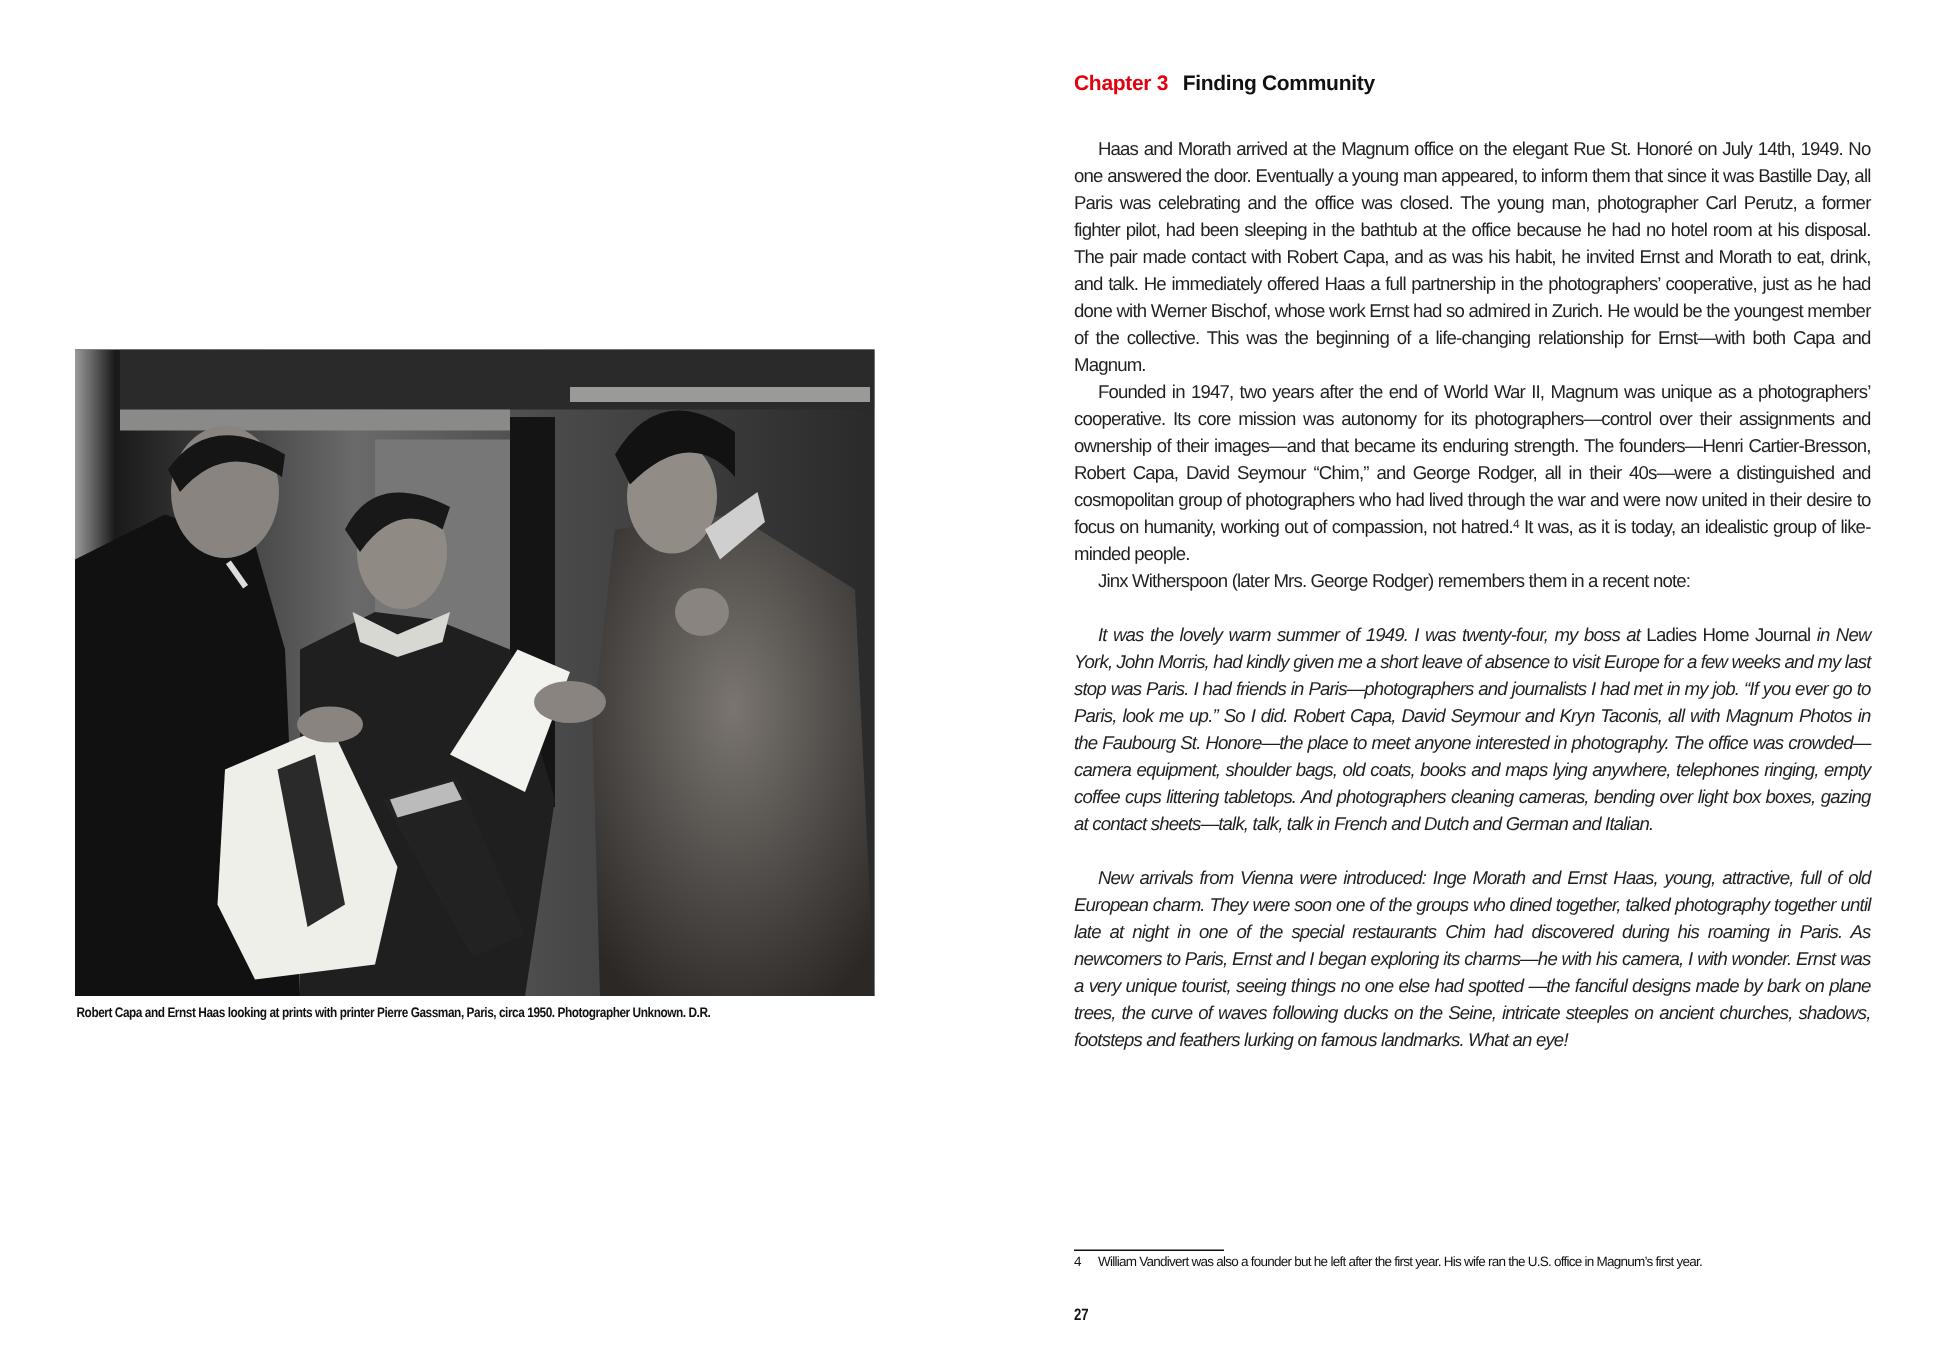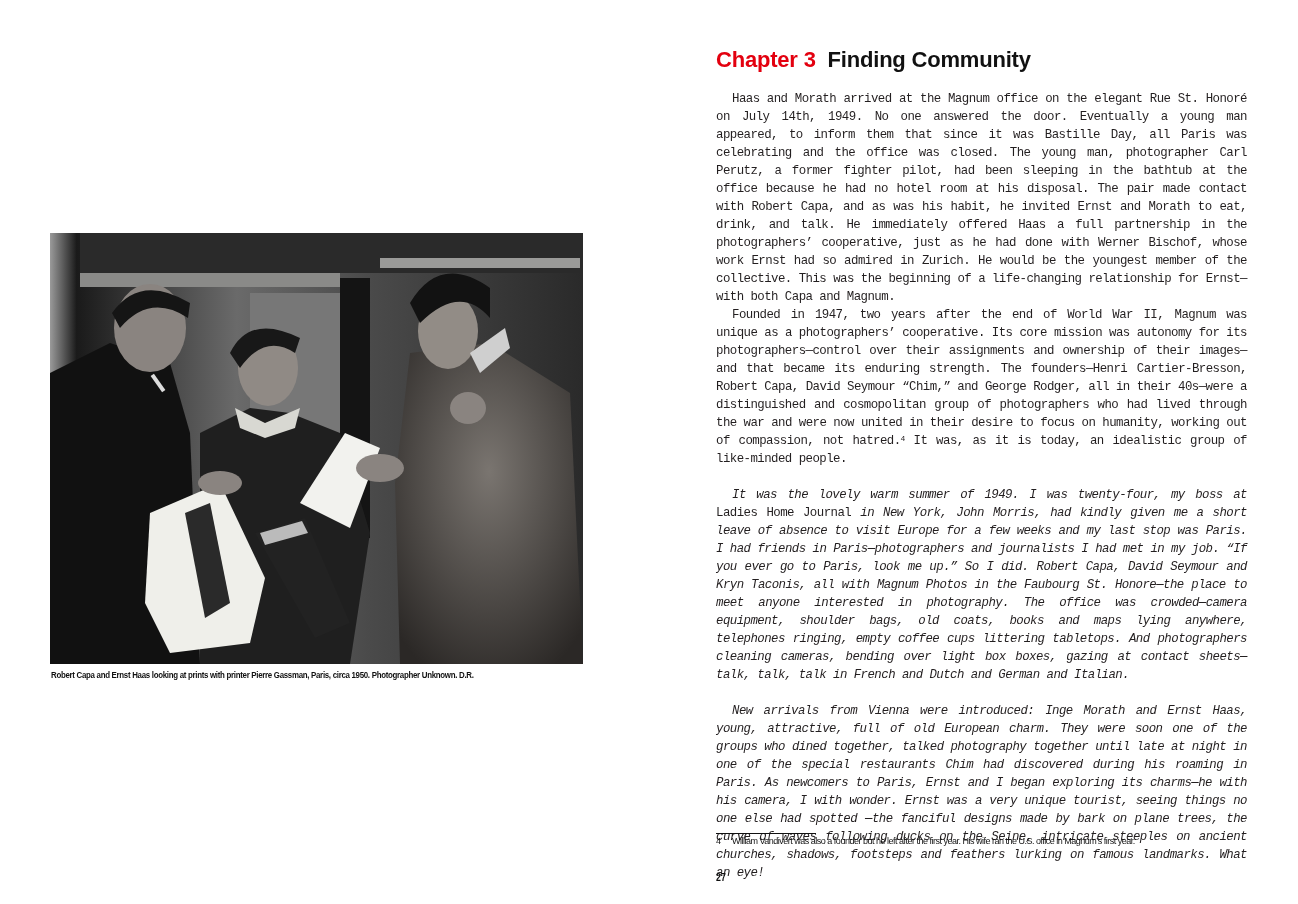--- a/index.html
+++ b/index.html
@@ -15,29 +15,29 @@
 
   .caption {
     position: absolute; left: 51px; top: 670px; width: 560px;
     font-family: "Liberation Sans", sans-serif; font-weight: bold; font-size: 9.2px;
     letter-spacing: -0.35px; transform: scaleX(0.86); transform-origin: left top;
     color: #111; white-space: nowrap;
   }
 
   .chapter-heading {
     position: absolute; left: 716px; top: 47px;
-    font-family: "Liberation Sans", sans-serif; font-weight: bold; font-size: 22px;
+    font-family: "Liberation Sans", sans-serif; font-weight: bold; font-size: 14px;
     white-space: nowrap; letter-spacing: -0.2px;
   }
   .chapter-num { color: #e3000f; margin-right: 6px; }
   .chapter-title { color: #111; }
 
   .body-text {
     position: absolute; left: 716px; top: 90px; width: 531px;
-    font-family: Liberation Mono, monospace; font-size: 12.4px; line-height: 18px;
+    font-family: Liberation Sans, sans-serif; font-size: 12.4px; line-height: 18px;
     letter-spacing: -0.55px; color: #231f20;
   }
   .body-text p { margin: 0; text-indent: 16px; text-align: justify; }
   .body-text p.quote { font-style: italic; }
   .body-text .gap { height: 18px; }
   .body-text sup { font-size: 8px; vertical-align: 3px; line-height: 0; }
   .upright { font-style: normal; }
 
   .footnote-rule { position: absolute; left: 716px; top: 833px; width: 100px; height: 0; border-top: 1px solid #111; }
   .footnote {
@@ -107,20 +107,21 @@
 </div>
 
 <div class="chapter-heading">
   <span class="chapter-num" style="color: rgb(227, 0, 15);">Chapter 3</span>
   <span class="chapter-title">Finding Community</span>
 </div>
 
 <div class="body-text">
   <p>Haas and Morath arrived at the Magnum office on the elegant Rue St. Honoré on July 14th, 1949. No one answered the door. Eventually a young man appeared, to inform them that since it was Bastille Day, all Paris was celebrating and the office was closed. The young man, photographer Carl Perutz, a former fighter pilot, had been sleeping in the bathtub at the office because he had no hotel room at his disposal. The pair made contact with Robert Capa, and as was his habit, he invited Ernst and Morath to eat, drink, and talk. He immediately offered Haas a full partnership in the photographers’ cooperative, just as he had done with Werner Bischof, whose work Ernst had so admired in Zurich. He would be the youngest member of the collective. This was the beginning of a life-changing relationship for Ernst—with both Capa and Magnum.</p>
   <p><span>Founded in 1947, two years after the end of World War II, Magnum was unique as a photographers’ cooperative. Its core mission was autonomy for its photographers—control over their assignments and ownership of their images—and that became its enduring strength. The founders—Henri Cartier-Bresson, Robert Capa, David Seymour “Chim,” and George Rodger, all in their 40s—were a distinguished and cosmopolitan group of photographers who had lived through the war and were now united in their desire to focus on humanity, working out of compassion, not hatred.</span><sup>4</sup><span> It was, as it is today, an idealistic group of like-minded people.</span></p>
+  <p>Jinx Witherspoon (later Mrs. George Rodger) remembers them in a recent note:</p>
   <div class="gap"></div>
   <p class="quote"><span>It was the lovely warm summer of 1949. I was twenty-four, my boss at </span><span class="upright">Ladies Home Journal</span><span> in New York, John Morris, had kindly given me a short leave of absence to visit Europe for a few weeks and my last stop was Paris. I had friends in Paris—photographers and journalists I had met in my job. “If you ever go to Paris, look me up.” So I did. Robert Capa, David Seymour and Kryn Taconis, all with Magnum Photos in the Faubourg St. Honore—the place to meet anyone interested in photography. The office was crowded—camera equipment, shoulder bags, old coats, books and maps lying anywhere, telephones ringing, empty coffee cups littering tabletops. And photographers cleaning cameras, bending over light box boxes, gazing at contact sheets—talk, talk, talk in French and Dutch and German and Italian.</span></p>
   <div class="gap"></div>
   <p class="quote">New arrivals from Vienna were introduced: Inge Morath and Ernst Haas, young, attractive, full of old European charm. They were soon one of the groups who dined together, talked photography together until late at night in one of the special restaurants Chim had discovered during his roaming in Paris. As newcomers to Paris, Ernst and I began exploring its charms—he with his camera, I with wonder. Ernst was a very unique tourist, seeing things no one else had spotted —the fanciful designs made by bark on plane trees, the curve of waves following ducks on the Seine, intricate steeples on ancient churches, shadows, footsteps and feathers lurking on famous landmarks. What an eye!</p>
 </div>
 
 <div class="footnote-rule"></div>
 <div class="footnote">
   <span class="fn-num">4</span><span>William Vandivert was also a founder but he left after the first year. His wife ran the U.S. office in Magnum’s first year.</span>
 </div>

